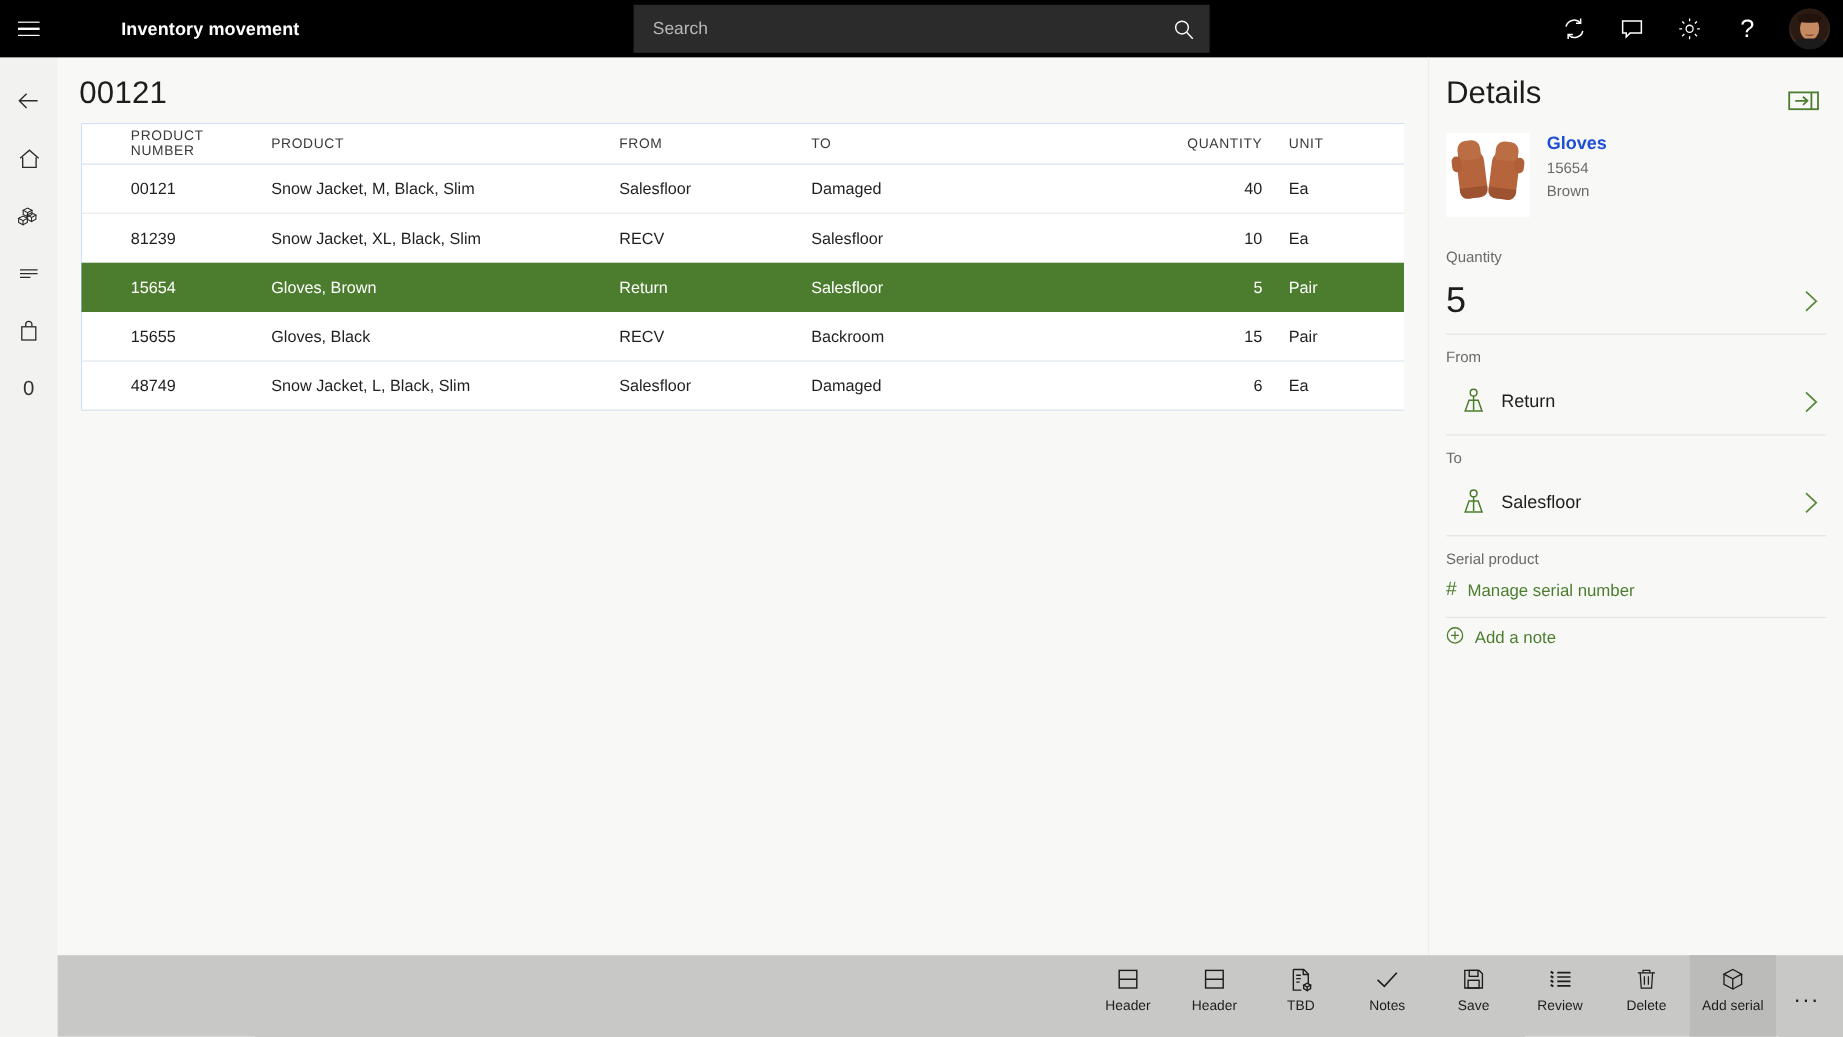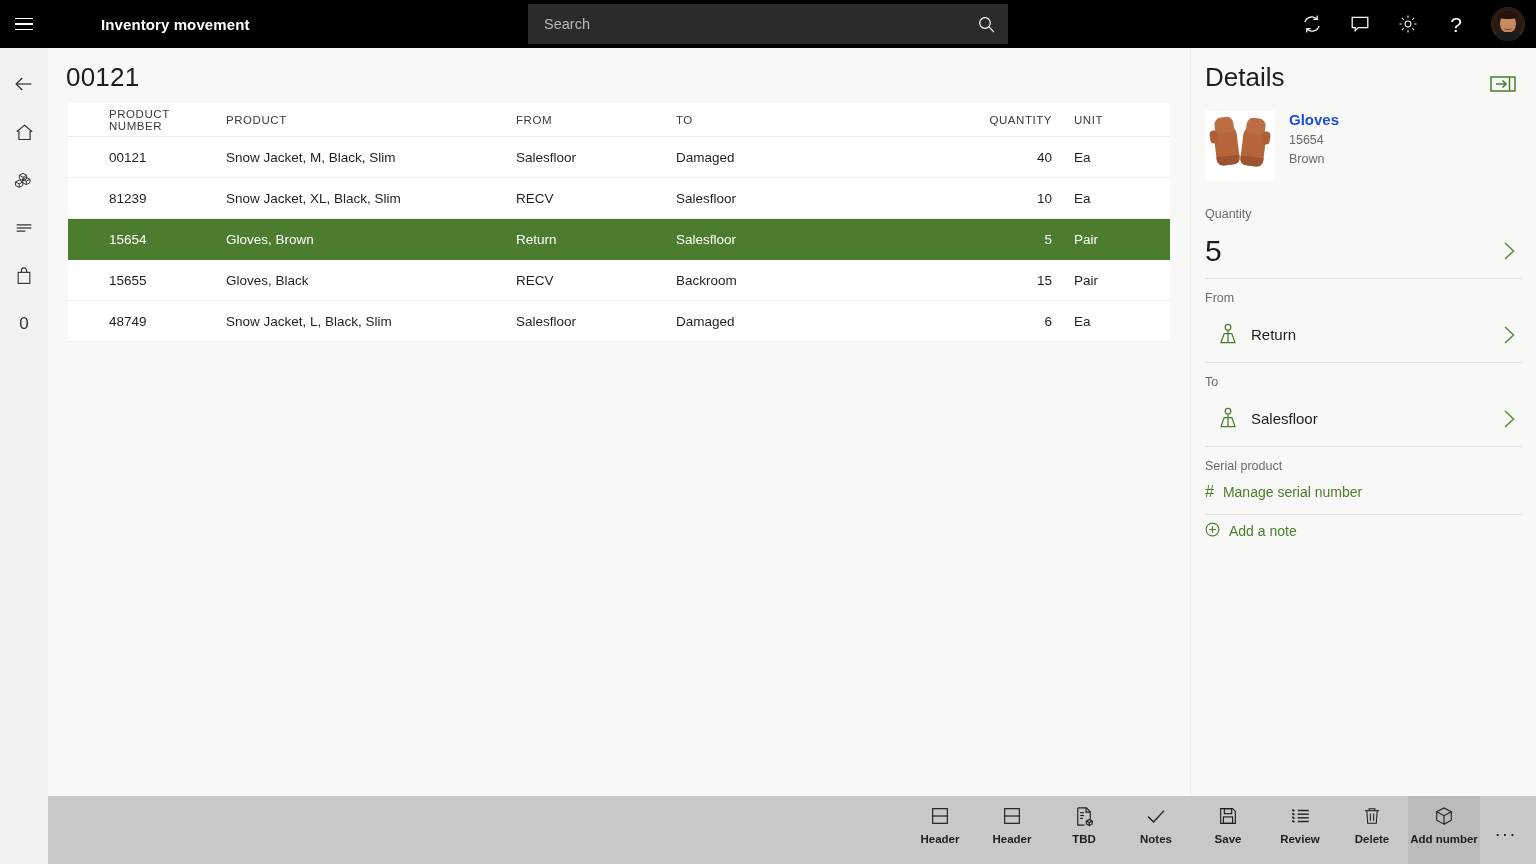--- a/index.html
+++ b/index.html
@@ -185,21 +185,20 @@
   .tb-btn {
     width: 72px; height: 68px; display: flex; flex-direction: column;
     align-items: center; justify-content: flex-start; padding-top: 7px; gap: 4px;
     cursor: pointer; color: #1d1d1d;
   }
   .tb-btn.active { background: #bbbbb9; }
   .tb-ico { height: 26px; display: flex; align-items: center; justify-content: center; }
   .tb-label {
     font-size: 11.5px; color: #1d1d1d; text-align: center; line-height: 1.18;
     max-width: 70px;
-    font-weight: bold;
   }
   .tb-more {
     width: 52px; height: 68px; display: flex; align-items: center;
     justify-content: center; cursor: pointer; font-size: 19px; color: #1d1d1d;
     letter-spacing: 2px;
   }
 </style>
 </head>
 <body>
 
@@ -540,21 +539,21 @@
 
     <div class="tb-btn active">
       <div class="tb-ico">
         <svg width="22" height="22" viewBox="0 0 24 24" fill="none" stroke="#1d1d1d" stroke-width="1.2">
           <path d="M4 7.4l8-4.2 8 4.2-8 4.3z"></path>
             <path d="M4 7.4v9.2l8 4.3v-9.2"></path>
             <path d="M20 7.4v9.2l-8 4.3"></path>
         </svg>
       </div>
       <div class="tb-label">Add
-number</div>
+serial</div>
     </div>
 
     <div class="tb-more">
       <span>...</span>
     </div>
 
   </div>
 
 </div>
 

